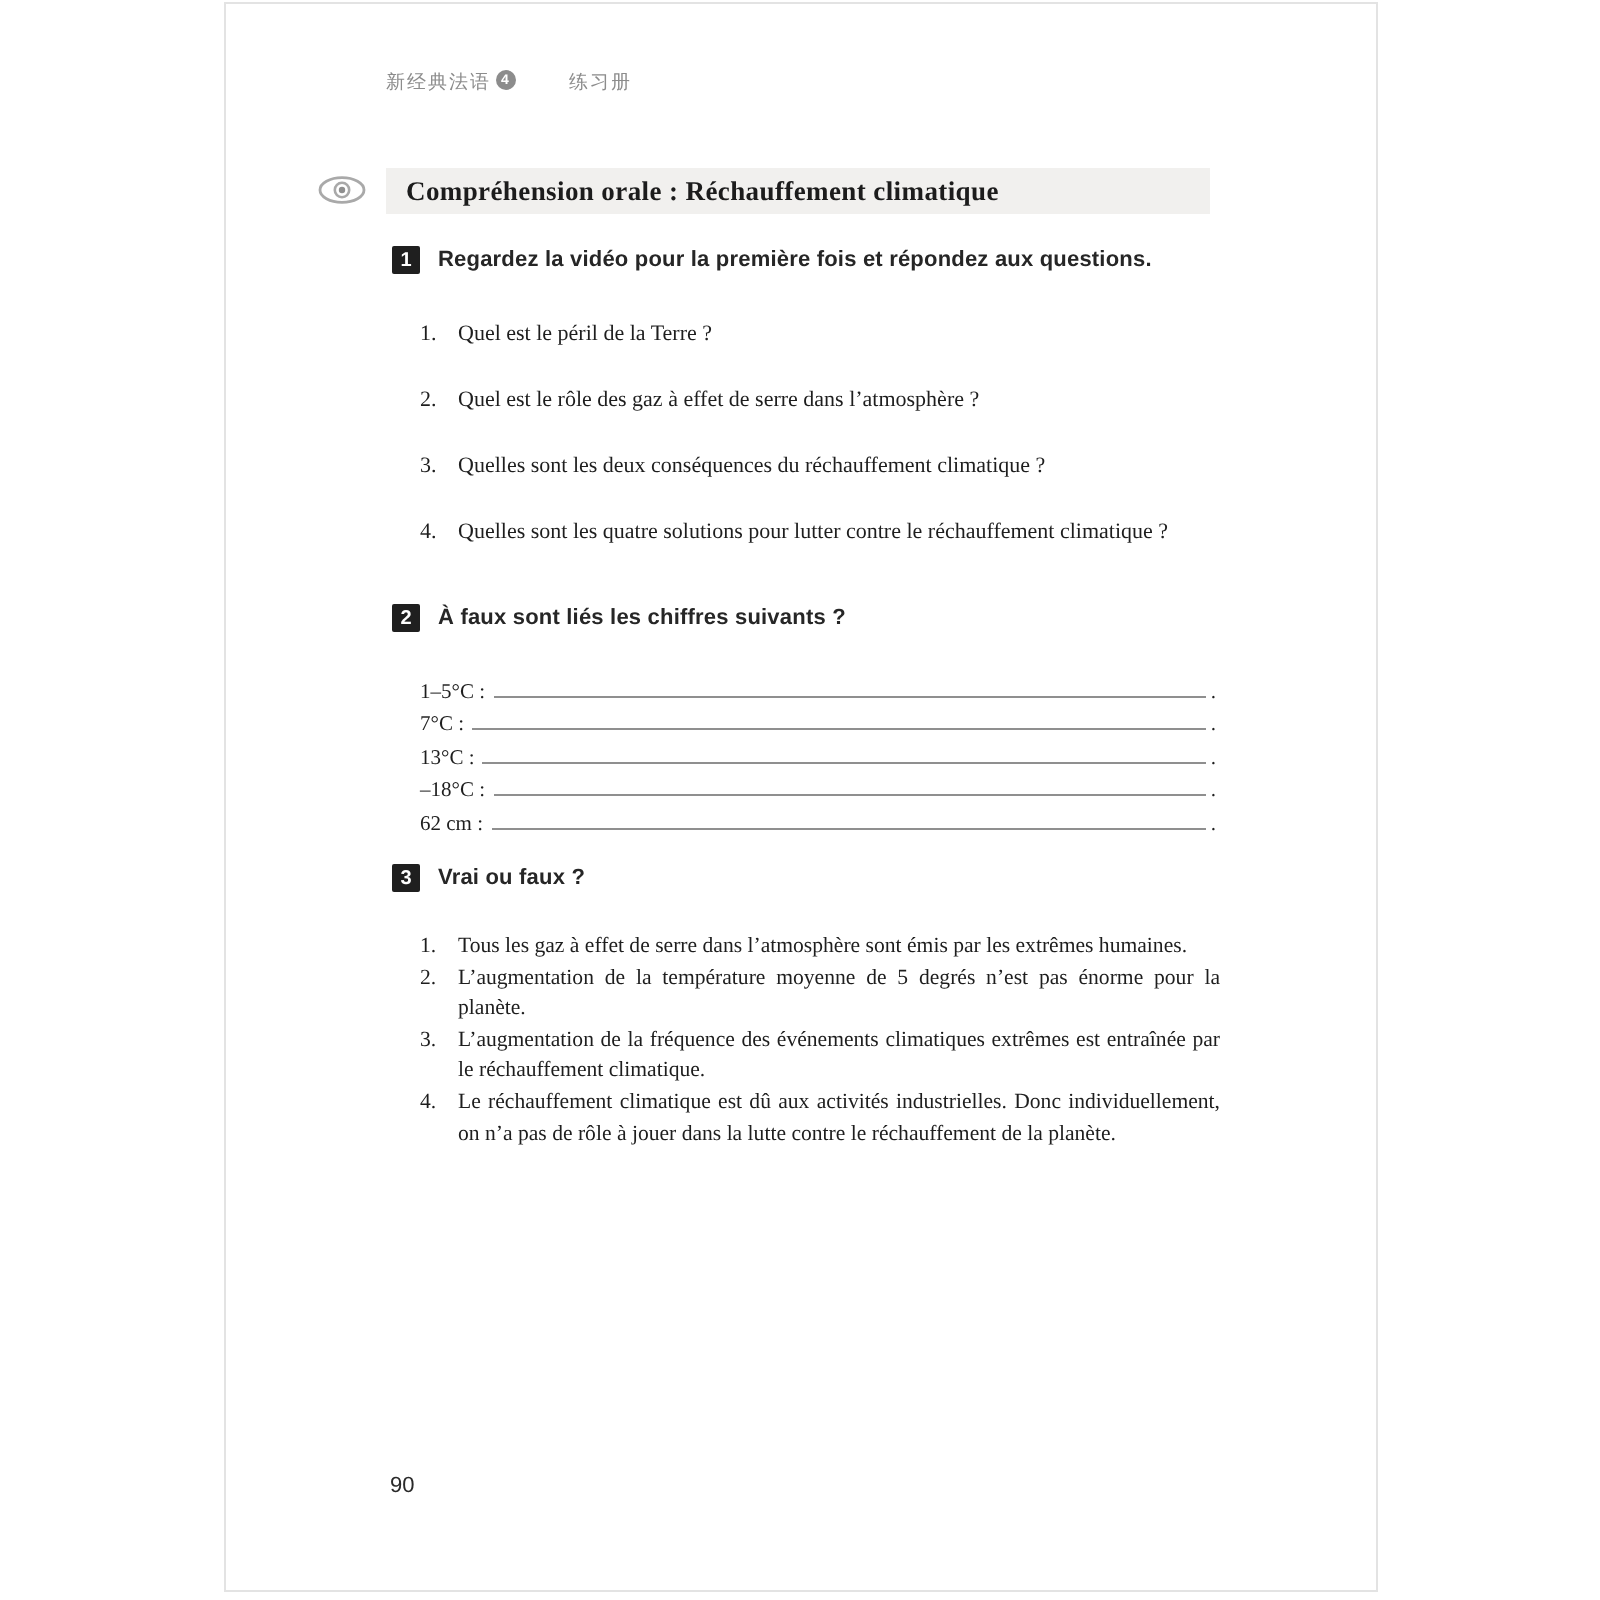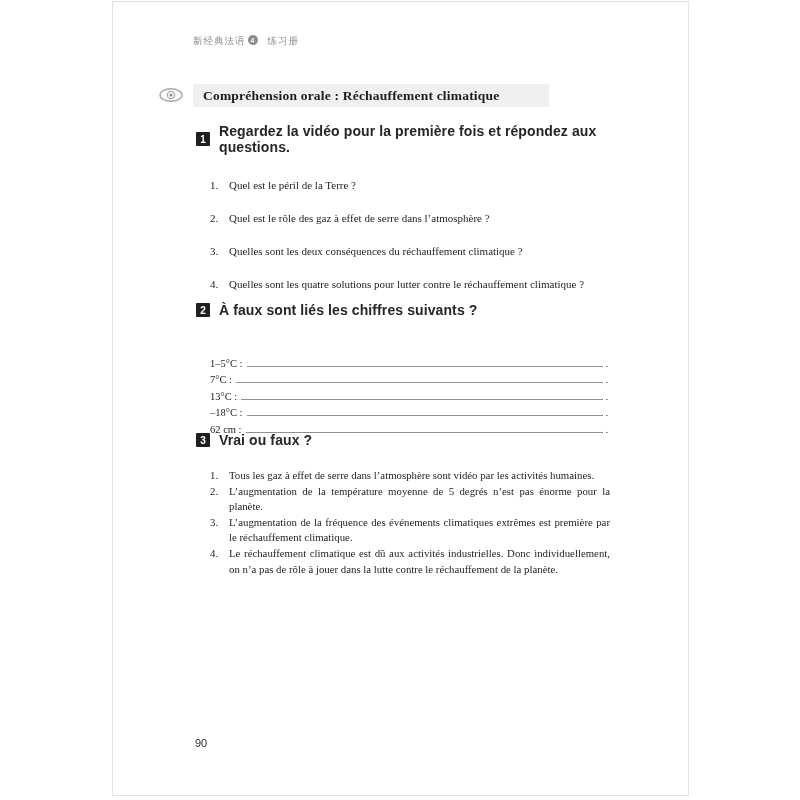--- a/index.html
+++ b/index.html
@@ -47,35 +47,35 @@
     width: 10px;
     height: 10px;
     border-radius: 50%;
     background: #8c8c8c;
     color: #ffffff;
     font-size: 7px;
     font-weight: bold;
     letter-spacing: 0;
     margin: 0 2px;
   }
-  .book-suffix { margin-left: 8px; }
+  .book-suffix { margin-left: 25px; }
   
   .eye-wrap {
     position: absolute;
     left: 45px;
     top: 84px;
     width: 26px;
     height: 18px;
   }
   
   .section-bar {
     position: absolute;
     left: 80px;
     top: 82px;
-    width: 356px;
+    width: 412px;
     height: 23px;
     background: #f1f0ee;
     box-sizing: border-box;
     padding-left: 10px;
     display: flex;
     align-items: center;
   }
   .section-bar .title {
     font-family: "Liberation Serif", "DejaVu Serif", serif;
     font-weight: bold;
@@ -107,40 +107,40 @@
     color: #ffffff;
     font-family: "Liberation Sans", "DejaVu Sans", sans-serif;
     font-weight: bold;
     font-size: 10px;
     margin-right: 9px;
     border-radius: 1px;
   }
   .instruction {
     font-family: "Liberation Sans", "DejaVu Sans", sans-serif;
     font-weight: bold;
-    font-size: 14px;
+    font-size: 11px;
     color: #262626;
     letter-spacing: 0.1px;
   }
   
   .q-list {
     margin: 22px 0 0 14px;
   }
   .q-row {
     display: flex;
     font-size: 11px;
     color: #1e1e1e;
     line-height: 16px;
     margin-bottom: 17px;
   }
   .q-num { flex: 0 0 19px; }
   .q-text { flex: 1 1 auto; }
   
   .blank-list {
-    margin: 37px 0 0 14px;
+    margin: 21px 0 0 14px;
     width: 398px;
   }
   .blank-row {
     display: flex;
     align-items: baseline;
     font-size: 10.5px;
     color: #1e1e1e;
     height: 16.4px;
   }
   .blank-label { flex: 0 0 auto; white-space: pre; }
@@ -258,29 +258,29 @@
     </div>
 
     <div class="exercise ex3">
       <div class="ex-heading">
         <span class="badge">3</span>
         <span class="instruction">Vrai ou faux ?</span>
       </div>
       <div class="s-list">
         <div class="s-row">
           <span class="s-num">1.</span>
-          <span class="s-text">Tous les gaz à effet de serre dans l’atmosphère sont vidéo par les activités humaines.</span>
+          <span class="s-text">Tous les gaz à effet de serre dans l’atmosphère sont émis par les extrêmes humaines.</span>
         </div>
         <div class="s-row">
           <span class="s-num">2.</span>
           <span class="s-text">L’augmentation de la température moyenne de 5 degrés n’est pas énorme pour la planète.</span>
         </div>
         <div class="s-row">
           <span class="s-num">3.</span>
-          <span class="s-text">L’augmentation de la fréquence des événements climatiques extrêmes est première par le réchauffement climatique.</span>
+          <span class="s-text">L’augmentation de la fréquence des événements climatiques extrêmes est entraînée par le réchauffement climatique.</span>
         </div>
         <div class="s-row">
           <span class="s-num">4.</span>
           <span class="s-text">Le réchauffement climatique est dû aux activités industrielles. Donc individuellement, on n’a pas de rôle à jouer dans la lutte contre le réchauffement de la planète.</span>
         </div>
       </div>
     </div>
 
     <div class="page-number">90</div>
 

